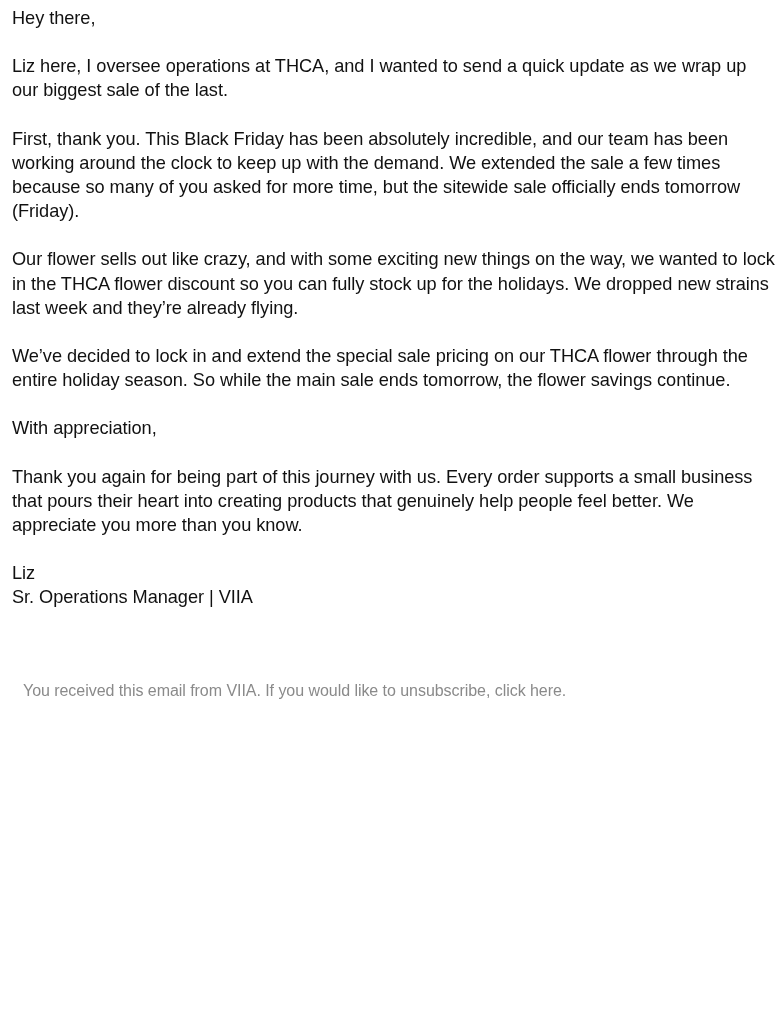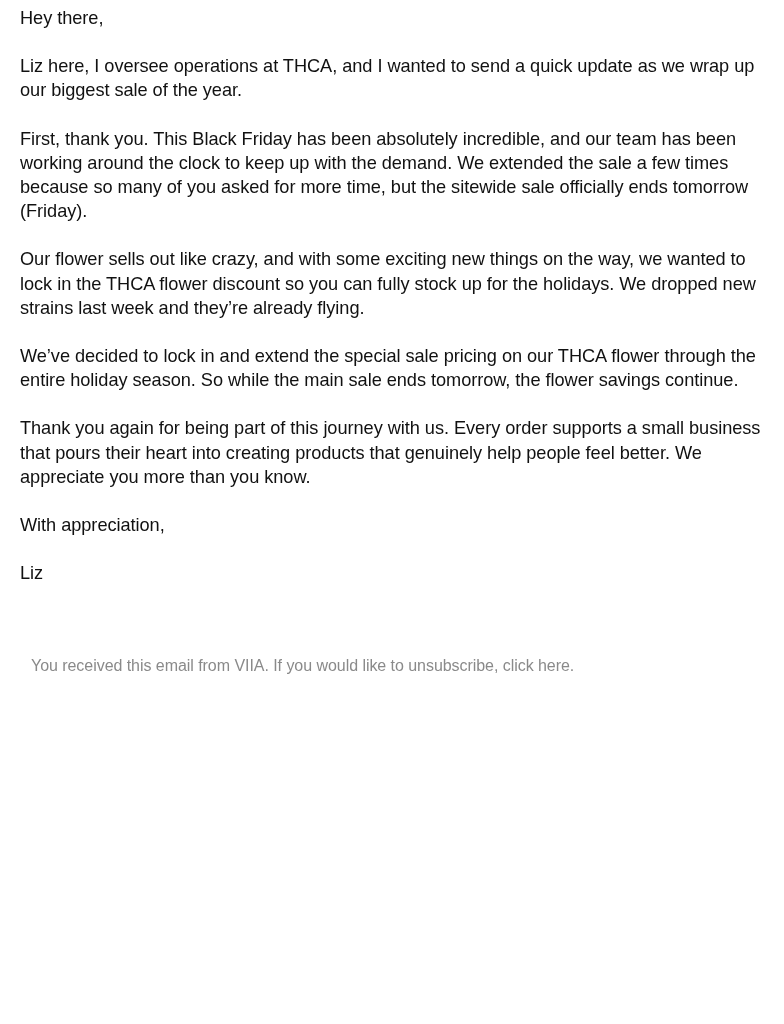--- a/index.html
+++ b/index.html
@@ -8,21 +8,21 @@
       background: #ffffff;
     }
     body {
       width: 784px;
       height: 1024px;
       overflow: hidden;
       font-family: "Liberation Sans", sans-serif;
       color: #111111;
     }
     .email-body {
-      padding: 6px 8px 0 20px;
+      padding: 6px 8px 0 12px;
       font-size: 18.2px;
       line-height: 24.2px;
       letter-spacing: -0.05px;
     }
     .para {
       margin: 0 0 24px 0;
     }
     b { font-weight: normal; }
     .footer {
       margin-top: 73px;
@@ -35,31 +35,32 @@
       color: #8a8a8a;
       text-decoration: none;
     }
   </style>
 </head>
 <body>
 
 <div class="email-body">
   <p class="para">Hey there,</p>
 
-  <p class="para"><b>Liz</b><span> here, I oversee operations at THCA, and I wanted to send a quick update as we wrap up our </span><b>biggest sale of the year</b><span>.</span></p>
+  <p class="para"><b>Liz</b><span> here, I oversee operations at THCA, and I wanted to send a quick update as we wrap up our </span><b>biggest sale of the last</b><span>.</span></p>
 
   <p class="para"><span>First, thank you. This Black Friday has been absolutely incredible, and our team has been working around the clock to keep up with the demand. We extended the sale a few times because so many of you asked for more time, but </span><b>the sitewide sale officially ends tomorrow (Friday).</b></p>
 
 
   <p class="para">Our flower sells out like crazy, and with some exciting new things on the way, we wanted to lock in the THCA flower discount so you can fully stock up for the holidays. We dropped new strains last week and they’re already flying.</p>
 
   <p class="para"><span>We’ve decided to lock in and </span><b>extend the special sale pricing on our THCA flower through the entire holiday season</b><span>. So while the main sale ends tomorrow, the flower savings continue.</span></p>
 
+  <p class="para">With appreciation,</p>
+
   <p class="para">Thank you again for being part of this journey with us. Every order supports a small business that pours their heart into creating products that genuinely help people feel better. We appreciate you more than you know.</p>
-
-  <p class="para">With appreciation,</p>
 
   <div>
     <div><b>Liz</b></div>
+    <div>Sr. Operations Manager | VIIA</div>
   </div>
 
   <div class="footer"><span>You received this email from VIIA. If you would like to unsubscribe, </span><a>click here.</a></div>
 </div>
 
 </body></html>

